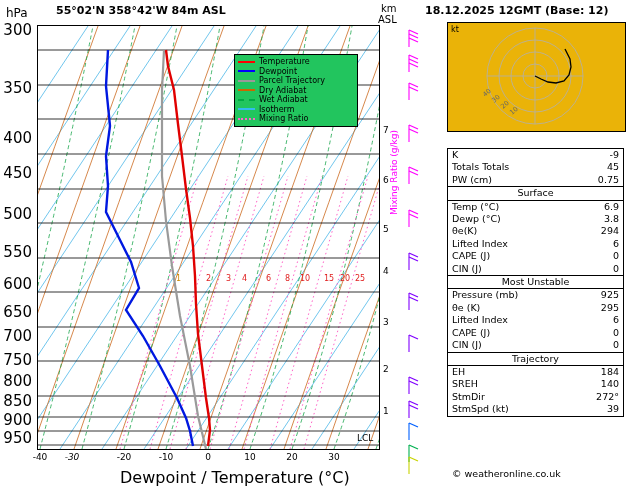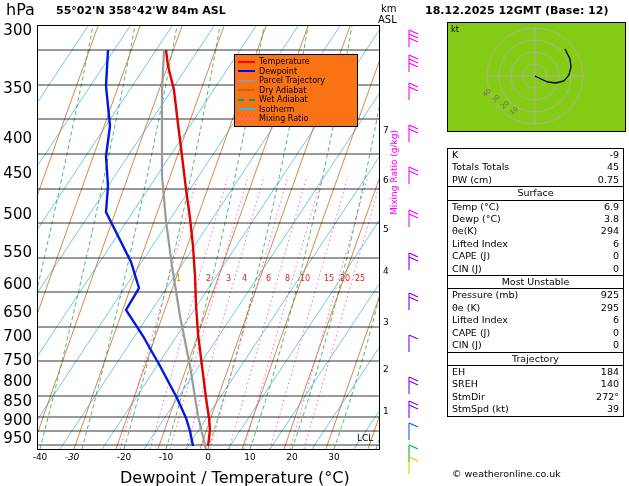--- a/index.html
+++ b/index.html
@@ -4,46 +4,46 @@
 <style>
   html,body{margin:0;padding:0;}
   body{width:629px;height:486px;background:#ffffff;font-family:"DejaVu Sans",sans-serif;position:relative;overflow:hidden;}
   .root{position:absolute;left:0;top:0;width:629px;height:486px;}
 
   
   #skewt{position:absolute;left:0;top:0;width:420px;height:486px;}
   .lbl{position:absolute;font-size:9px;color:#000;white-space:nowrap;}
   .lbl-b{position:absolute;font-size:10px;color:#000;white-space:nowrap;font-weight:bold;}
 
-  #hpa{left:6px;top:0;font-size:16px;}
+  #hpa{left:6px;top:6px;font-size:12px;}
   #title-left{left:56px;top:4px;font-size:11px;font-weight:bold;}
   #km-lbl{left:381px;top:3px;font-size:10px;}
   #asl-lbl{left:378px;top:14px;font-size:10px;}
 
   .plot{position:absolute;left:37px;top:25px;width:343px;height:425px;border:1px solid #000;box-sizing:border-box;background:#fff;overflow:hidden;}
 
   .xaxis-title{position:absolute;left:120px;top:468px;font-size:16px;}
   .xtick{position:absolute;top:452px;font-size:9px;transform:translateX(-50%);}
   .ytick{position:absolute;font-size:15px;text-align:right;width:30px;}
   .rtick{position:absolute;font-size:9px;color:#000;}
 
   
-  .legend{position:absolute;left:196px;top:28px;width:124px;background:#f97316;border:1px solid #000;padding:2px 3px;box-sizing:border-box;}
+  .legend{position:absolute;left:196px;top:28px;width:124px;background:#22c55e;border:1px solid #000;padding:2px 3px;box-sizing:border-box;}
   .legrow{display:flex;align-items:center;height:9.5px;}
   .legline{width:17px;height:0;border-top-width:2px;border-top-style:solid;margin-right:4px;}
   .legtxt{font-size:8px;color:#000;line-height:9px;}
 
   .mixlabel{position:absolute;left:389px;top:215px;font-size:9px;color:#f0f;transform:rotate(-90deg);transform-origin:left top;white-space:nowrap;}
   .lcl{position:absolute;left:357px;top:433px;font-size:9px;color:#000;}
 
   
   #right{position:absolute;left:423px;top:0;width:206px;height:486px;}
   #title-right{position:absolute;left:2px;top:4px;font-size:11px;font-weight:bold;}
 
-  .hodo-box{position:absolute;left:24px;top:22px;width:177px;height:108px;border:1px solid #000;background:#84cc16;}
+  .hodo-box{position:absolute;left:24px;top:22px;width:177px;height:108px;border:1px solid #000;background:#eab308;}
   .kt{position:absolute;left:3px;top:2px;font-size:8px;}
 
   .tbl{position:absolute;left:24px;top:148px;width:177px;border:1px solid #000;background:#fff;box-sizing:border-box;}
   .trow{display:flex;justify-content:space-between;font-size:9.5px;padding:0 4px;line-height:12.4px;}
   .trow .k{white-space:nowrap;}
   .trow .v{white-space:nowrap;}
   .sect{text-align:center;font-size:9.5px;line-height:12.4px;border-top:1px solid #000;border-bottom:1px solid #000;}
 
   .credit{position:absolute;left:452px;top:468px;font-size:9.5px;color:#000;}
   .barbs{position:absolute;left:398px;top:25px;width:22px;height:450px;}

